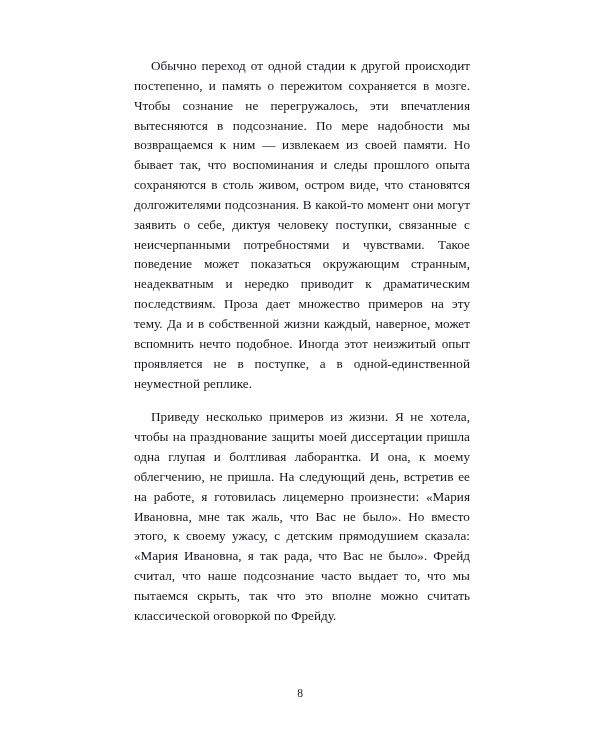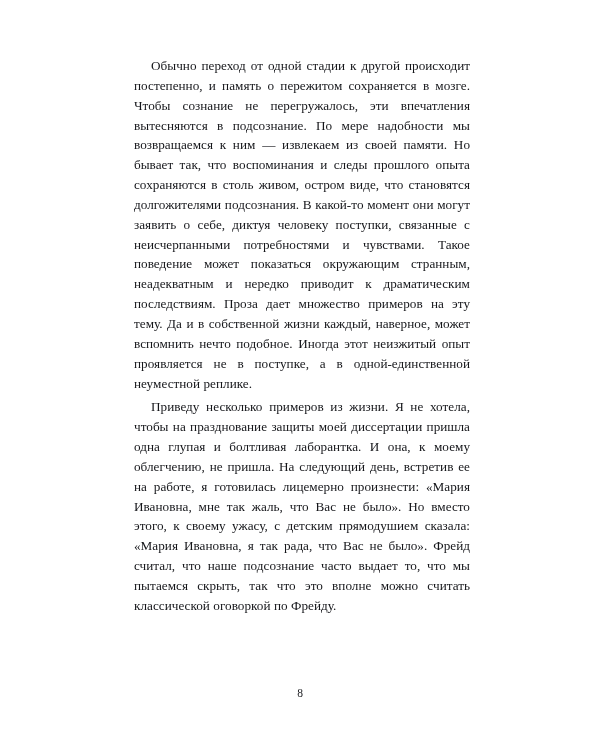--- a/index.html
+++ b/index.html
@@ -40,21 +40,21 @@
     text-indent: 17px;
     font-size: 13.2px;
     line-height: 19.85px;
     letter-spacing: 0.02px;
     word-spacing: 0.1px;
     hyphens: manual;
     -webkit-hyphens: manual;
   }
 
   .para + .para {
-    margin-top: 4px;
+    margin-top: 14px;
   }
 
   .folio {
     position: absolute;
     left: 0;
     top: 686px;
     width: 600px;
     text-align: center;
     font-size: 11.5px;
     line-height: 14px;

